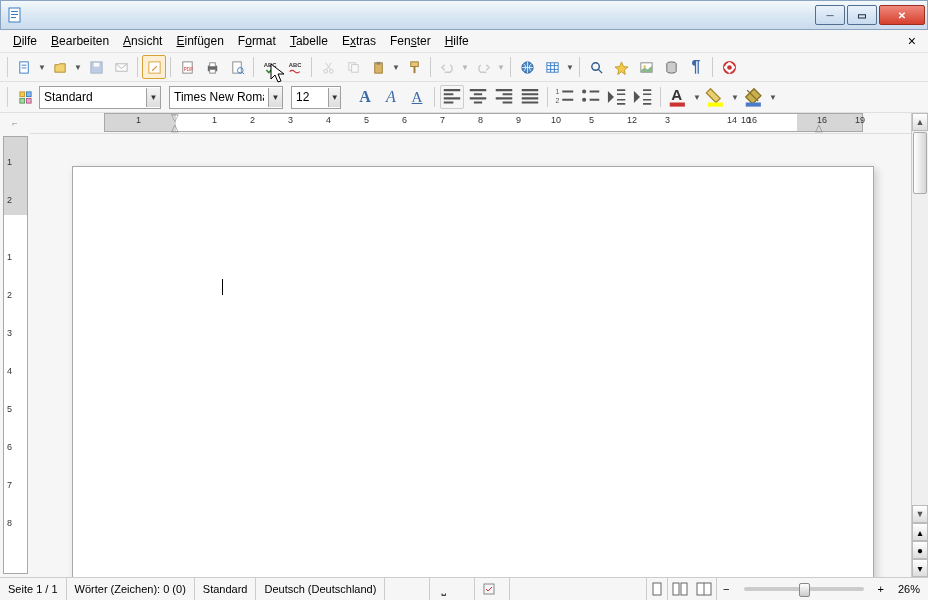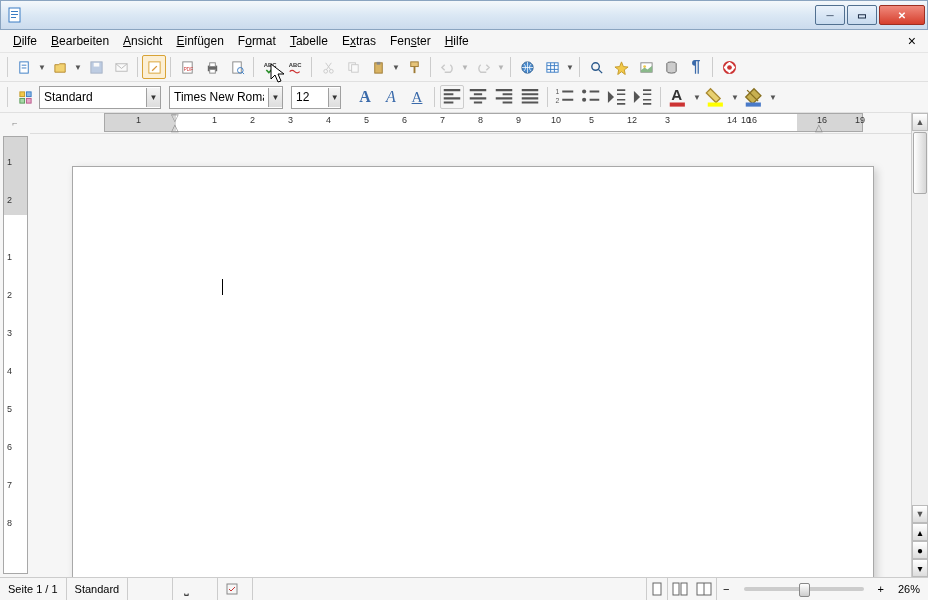--- a/index.html
+++ b/index.html
@@ -409,21 +409,23 @@
       <div class="navbtns">
         <div class="navbtn">▴</div>
         <div class="navbtn">●</div>
         <div class="navbtn">▾</div>
       </div>
     </div>
   </div>
 
   <div class="statusbar">
     <div class="scell">Seite 1 / 1</div>
+    <div class="scell">Wörter (Zeichen): 0 (0)</div>
     <div class="scell">Standard</div>
+    <div class="scell">Deutsch (Deutschland)</div>
     <div class="scell" style="width:28px"></div>
     <div class="scell" style="width:28px">&nbsp;⎵&nbsp;</div>
     <div class="scell" style="width:18px">
         <svg width="12" height="12" viewBox="0 0 12 12">
           <rect x="1" y="1" width="10" height="10" fill="none" stroke="#888"></rect>
           <path d="M3 6l2 2 4-4" fill="none" stroke="#c33"></path>
         </svg>
       </div>
     <div class="scell" style="flex:1"></div>
     <div class="scell" style="padding:0 4px">

